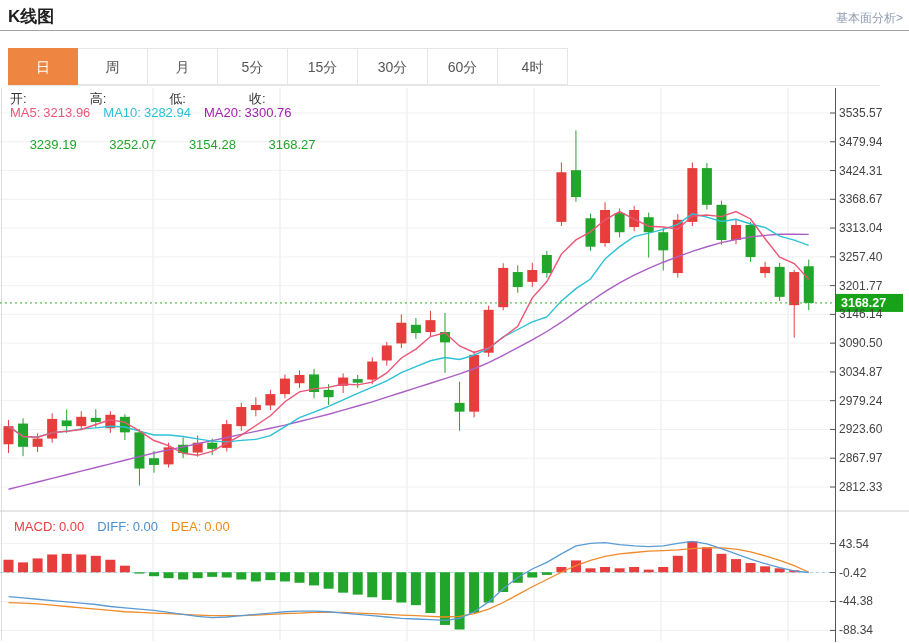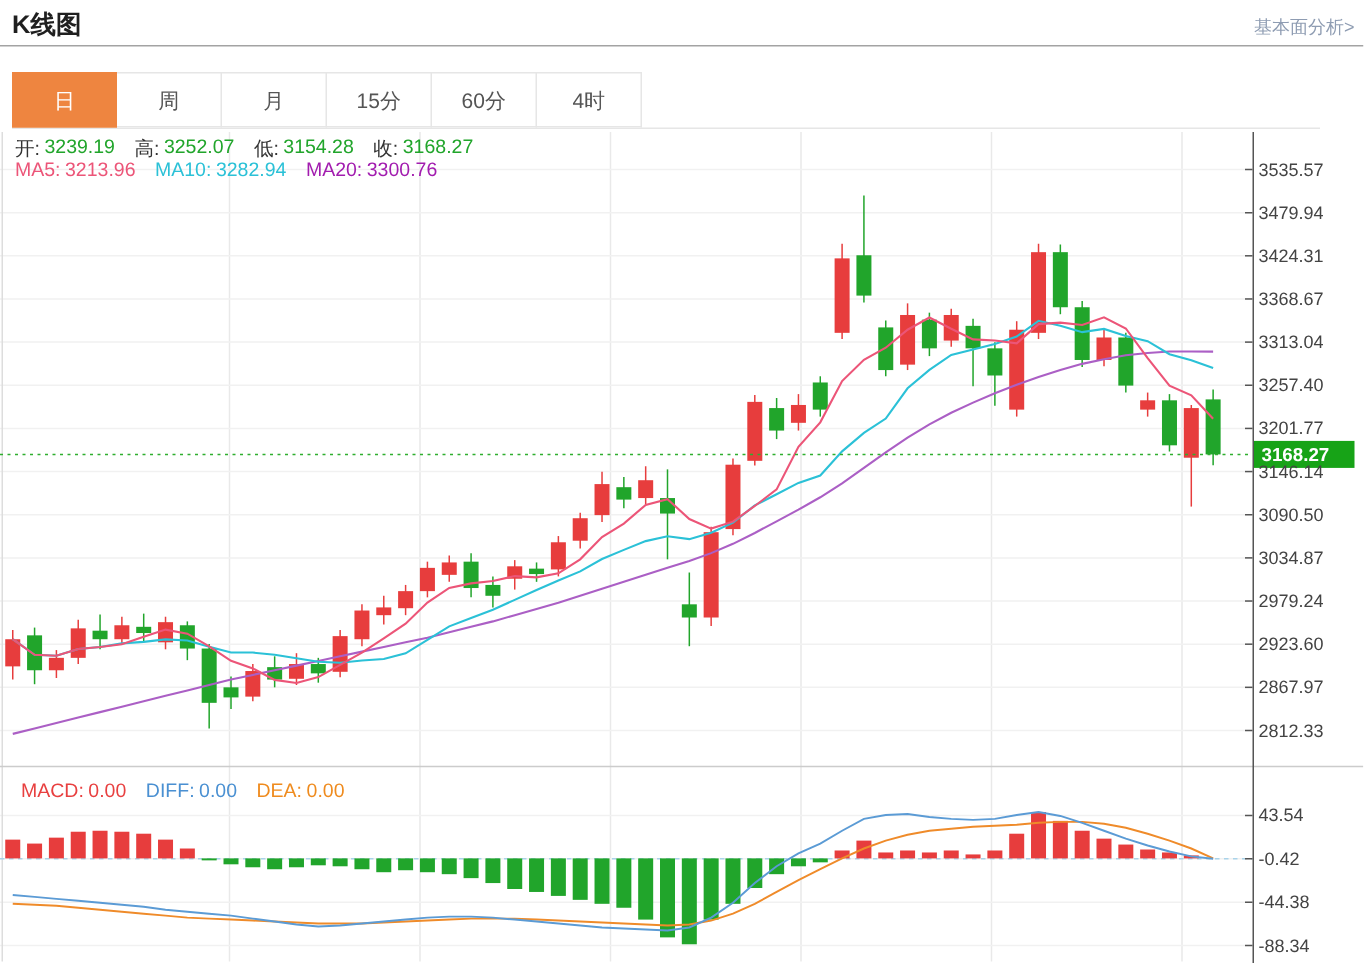--- a/index.html
+++ b/index.html
@@ -11,37 +11,39 @@
   .tab{width:70px;height:37px;line-height:37px;text-align:center;font-size:14px;color:#555;
     background:#fff;border:1px solid #e6e6e6;border-left:none;box-sizing:border-box;cursor:pointer;}
   .tab:first-child{border-left:1px solid #e6e6e6;}
   .tab.active{background:#ee8540;border-color:#ee8540;color:#fff;}
   .chart-wrap{position:relative;width:909px;height:557px;}
   .chart-wrap svg{position:absolute;left:0;top:0;}
   .legend{position:absolute;display:flex;gap:13px;font-size:13px;white-space:nowrap;pointer-events:none;}
   .legend .pair{display:flex;gap:3px;}
   .lg-ohlc{left:10px;top:4px;}
   .lg-ohlc .lbl{color:#333;}
-  .lg-ohlc .val{color:#21a52b;}
+  .lg-ohlc .val{color:#21a52b;margin-top:47px;}
   .lg-ma{left:10px;top:19px;text-align:right;}
   .lg-macd{left:14px;top:433px;}
 </style>
 </head>
 <body>
 
 <div class="header">
   <div class="page-title">K线图</div>
   <a class="fund-link">基本面分析&gt;</a>
 </div>
 
 <div class="tabs" id="tabs">
     <div class="tab active">日</div>
     <div class="tab">周</div>
     <div class="tab">月</div>
+    <div class="tab">5分</div>
     <div class="tab">15分</div>
+    <div class="tab">30分</div>
     <div class="tab">60分</div>
     <div class="tab">4时</div>
   </div>
 
 <div class="chart-wrap">
   <svg id="kchart" width="909" height="557" viewBox="0 0 909 557">
       <g>
         <line x1="153" y1="2" x2="153" y2="555" stroke="#e9e9e9" stroke-width="1"></line>
         <line x1="280" y1="2" x2="280" y2="555" stroke="#e9e9e9" stroke-width="1"></line>
         <line x1="407" y1="2" x2="407" y2="555" stroke="#e9e9e9" stroke-width="1"></line>

